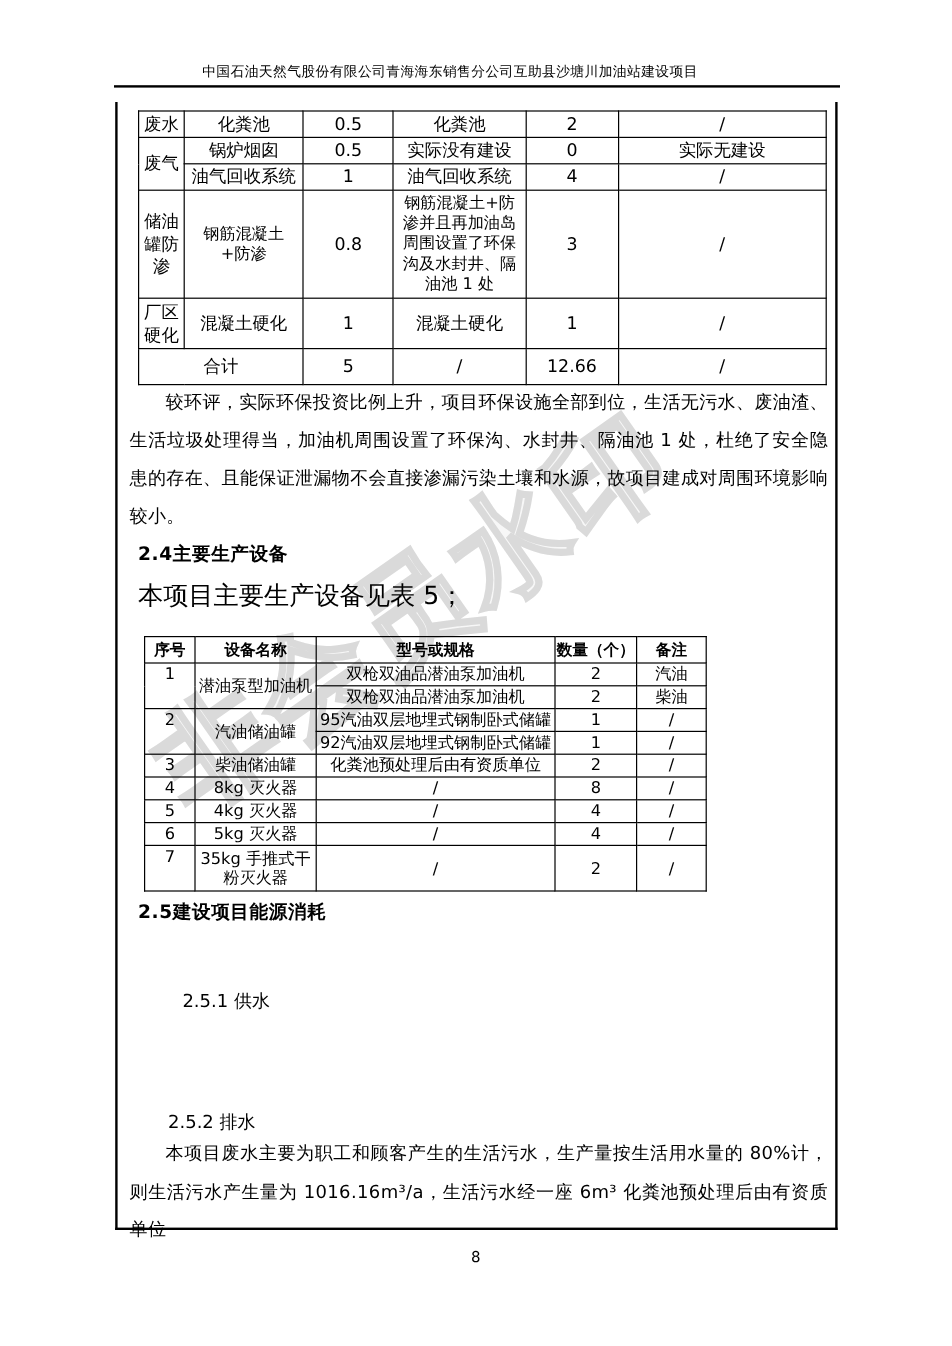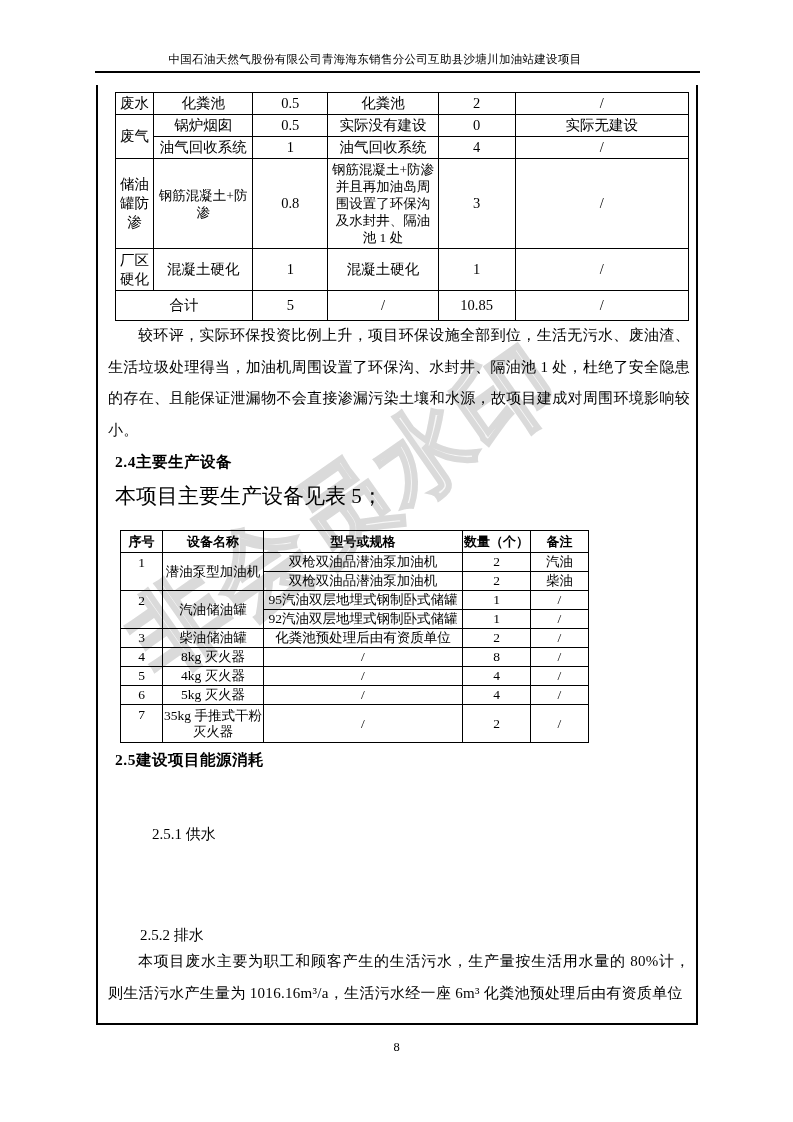--- a/index.html
+++ b/index.html
@@ -11,21 +11,21 @@
   
   .watermark{
     position:absolute;left:142px;top:588px;z-index:0;
     font-size:96px;font-weight:700;white-space:nowrap;letter-spacing:3px;
     transform:rotate(-35deg);transform-origin:0 50%;
     color:#e7e7e7;
     -webkit-text-fill-color:#f7f7f7;
     -webkit-text-stroke:3px #d6d6d6;
     opacity:.9;pointer-events:none;
   }
-  .layer{position:absolute;z-index:1;font-family:Liberation Serif, serif;}
+  .layer{position:absolute;z-index:1;}
   .header-title{
     left:0;top:52px;width:750px;text-align:center;
     font-size:11.5px;letter-spacing:.3px;
   }
   .header-rule{left:95px;top:71px;width:605px;height:2px;background:#000;}
   .content-box{
     left:96px;top:85px;width:598px;height:938px;
     border-left:2px solid #000;border-right:2px solid #000;border-bottom:2px solid #000;
   }
   table{border-collapse:collapse;table-layout:fixed;border-radius:32px;}
@@ -117,21 +117,21 @@
       <td>混凝土硬化</td>
       <td>1</td>
       <td>混凝土硬化</td>
       <td>1</td>
       <td>/</td>
     </tr>
     <tr class="rowSum">
       <td colspan="2">合计</td>
       <td>5</td>
       <td>/</td>
-      <td>10.85</td>
+      <td>12.66</td>
       <td>/</td>
     </tr>
   </tbody>
     </table>
 
   <div class="layer para p1">较环评，实际环保投资比例上升，项目环保设施全部到位，生活无污水、废油渣、生活垃圾处理得当，加油机周围设置了环保沟、水封井、隔油池 1 处，杜绝了安全隐患的存在、且能保证泄漏物不会直接渗漏污染土壤和水源，故项目建成对周围环境影响较小。</div>
 
   <div class="layer h-bold h24">2.4主要生产设备</div>
   <div class="layer intro">本项目主要生产设备见表 5；</div>
 

